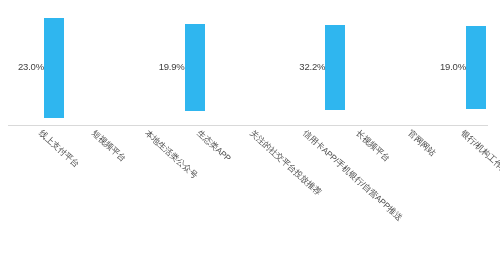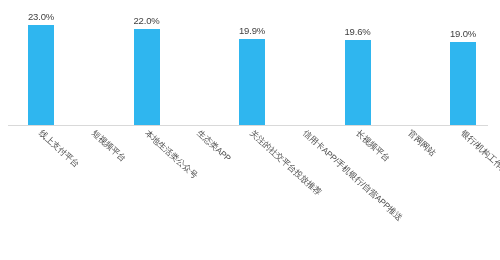--- a/index.html
+++ b/index.html
@@ -43,23 +43,22 @@
     height: 100%;
     display: flex;
     align-items: flex-end;
     justify-content: space-between;
   }
   .bar-slot {
     position: relative;
     width: 46px;
     height: 100%;
     display: flex;
-    flex-direction: column;
+    flex-direction: row;
     align-items: center;
-    justify-content: flex-end;
     margin-top: 35px;
   }
   .bar-value {
     font-size: 9.5px;
     color: #3f3f3f;
     margin-bottom: 3px;
     white-space: nowrap;
     letter-spacing: -0.2px;
   }
   .bar-rect {
@@ -98,36 +97,32 @@
 <div id="chart-root">
 
   <div id="plot">
     <div class="bars">
 
       <div class="bar-slot">
         <div class="bar-value">23.0%</div>
         <div class="bar-rect" style="height:100px"></div>
       </div>
 
-      <div class="bar-slot">
-        <div class="bar-value">22.0%</div>
-        <div class="bar-rect" style="height:95.7px"></div>
-      </div>
 
 
 
 
       <div class="bar-slot">
         <div class="bar-value">19.9%</div>
         <div class="bar-rect" style="height:86.5px"></div>
       </div>
 
 
       <div class="bar-slot">
-        <div class="bar-value">19.6%</div>
+        <div class="bar-value">32.2%</div>
         <div class="bar-rect" style="height:85.2px"></div>
       </div>
 
       <div class="bar-slot">
         <div class="bar-value">19.0%</div>
         <div class="bar-rect" style="height:82.6px"></div>
       </div>
 
     </div>
   </div>

